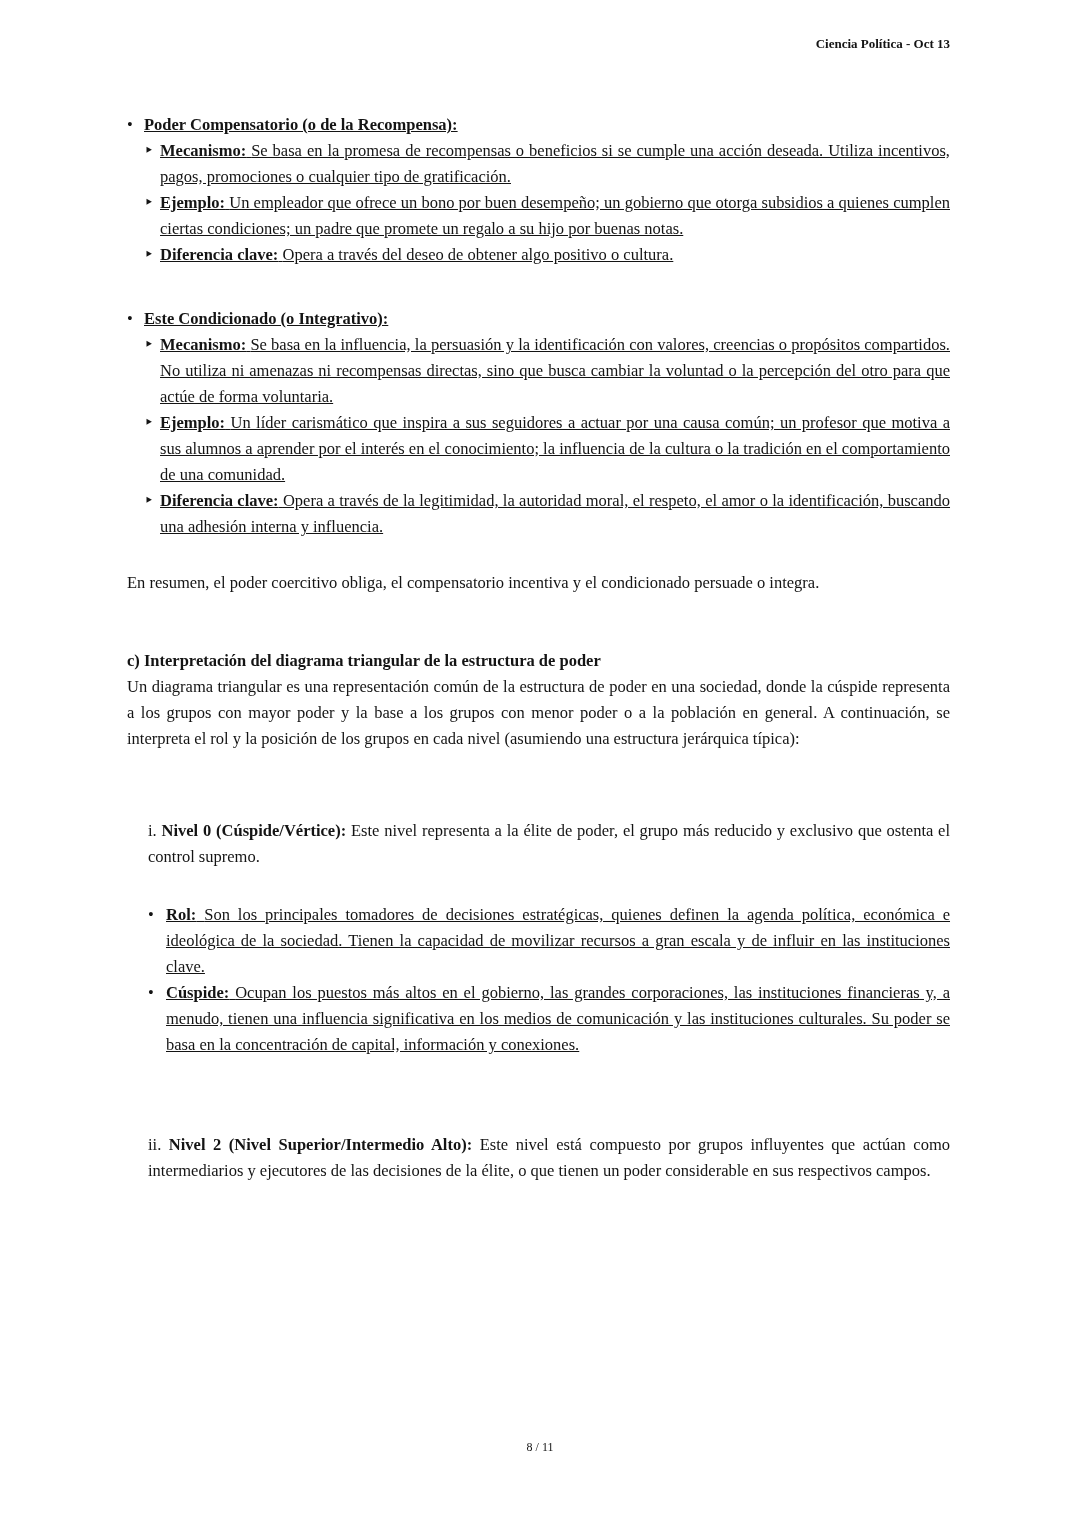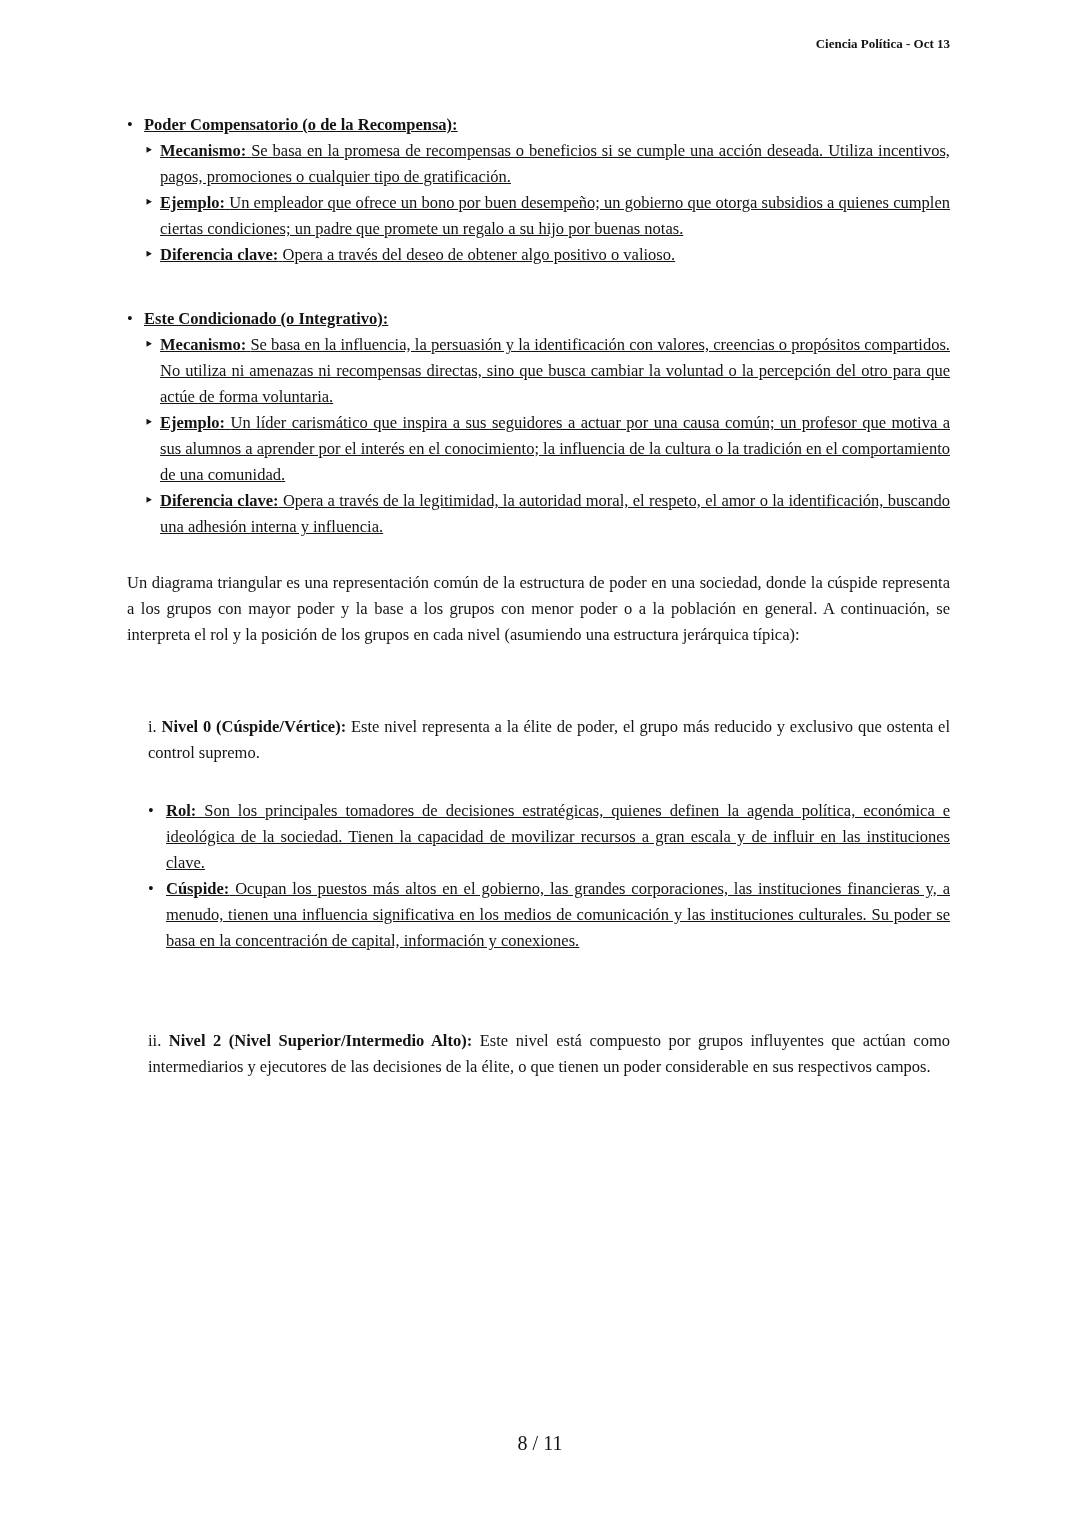--- a/index.html
+++ b/index.html
@@ -47,21 +47,21 @@
   .level-0 { margin-bottom: 0; }
   .level-list { margin-top: 32px; margin-bottom: 74px; }
   .level-1 { }
   .level-list .glyph { width: 18px; }
 
   .footer {
     position: absolute;
     left: 0; right: 0;
     bottom: 72px;
     text-align: center;
-    font-size: 20px;
+    font-size: 12px;
   }
 </style>
 </head>
 <body>
 
 <div class="page">
 
   <div class="header">
     <span>Ciencia Política - Oct 13</span>
   </div>
@@ -77,21 +77,21 @@
         <div class="li">
           <span class="subglyph tri">‣</span>
           <div class="li-body just"><span class="b">Mecanismo:</span> <span>Se basa en la promesa de recompensas o beneficios si se cumple una acción deseada. Utiliza incentivos, pagos, promociones o cualquier tipo de gratificación.</span></div>
         </div>
         <div class="li">
           <span class="subglyph tri">‣</span>
           <div class="li-body just"><span class="b">Ejemplo:</span> <span>Un empleador que ofrece un bono por buen desempeño; un gobierno que otorga subsidios a quienes cumplen ciertas condiciones; un padre que promete un regalo a su hijo por buenas notas.</span></div>
         </div>
         <div class="li">
           <span class="subglyph tri">‣</span>
-          <div class="li-body just"><span class="b">Diferencia clave:</span> <span>Opera a través del deseo de obtener algo positivo o valioso.</span></div>
+          <div class="li-body just"><span class="b">Diferencia clave:</span> <span>Opera a través del deseo de obtener algo positivo o cultura.</span></div>
         </div>
       </div>
     </div>
 
     <div class="list-block-2">
       <div class="li">
         <span class="glyph">•</span>
         <div class="li-body b">Este Condicionado (o Integrativo):</div>
       </div>
       <div class="sub-items">
@@ -103,22 +103,24 @@
           <span class="subglyph tri">‣</span>
           <div class="li-body just"><span class="b">Ejemplo:</span> <span>Un líder carismático que inspira a sus seguidores a actuar por una causa común; un profesor que motiva a sus alumnos a aprender por el interés en el conocimiento; la influencia de la cultura o la tradición en el comportamiento de una comunidad.</span></div>
         </div>
         <div class="li">
           <span class="subglyph tri">‣</span>
           <div class="li-body just"><span class="b">Diferencia clave:</span> <span>Opera a través de la legitimidad, la autoridad moral, el respeto, el amor o la identificación, buscando una adhesión interna y influencia.</span></div>
         </div>
       </div>
     </div>
 
+    <p class="just summary-par">En resumen, el poder coercitivo obliga, el compensatorio incentiva y el condicionado persuade o integra.</p>
 
     <div class="section-c">
+      <div class="b">c) Interpretación del diagrama triangular de la estructura de poder</div>
       <p class="just">Un diagrama triangular es una representación común de la estructura de poder en una sociedad, donde la cúspide representa a los grupos con mayor poder y la base a los grupos con menor poder o a la población en general. A continuación, se interpreta el rol y la posición de los grupos en cada nivel (asumiendo una estructura jerárquica típica):</p>
     </div>
 
     <div class="level-block level-0">
       <p class="just"><span>i.</span> <span class="b">Nivel 0 (Cúspide/Vértice):</span> <span>Este nivel representa a la élite de poder, el grupo más reducido y exclusivo que ostenta el control supremo.</span></p>
 
       <div class="level-list">
         <div class="li">
           <span class="glyph">•</span>
           <div class="li-body just"><span class="b">Rol:</span> <span>Son los principales tomadores de decisiones estratégicas, quienes definen la agenda política, económica e ideológica de la sociedad. Tienen la capacidad de movilizar recursos a gran escala y de influir en las instituciones clave.</span></div>

